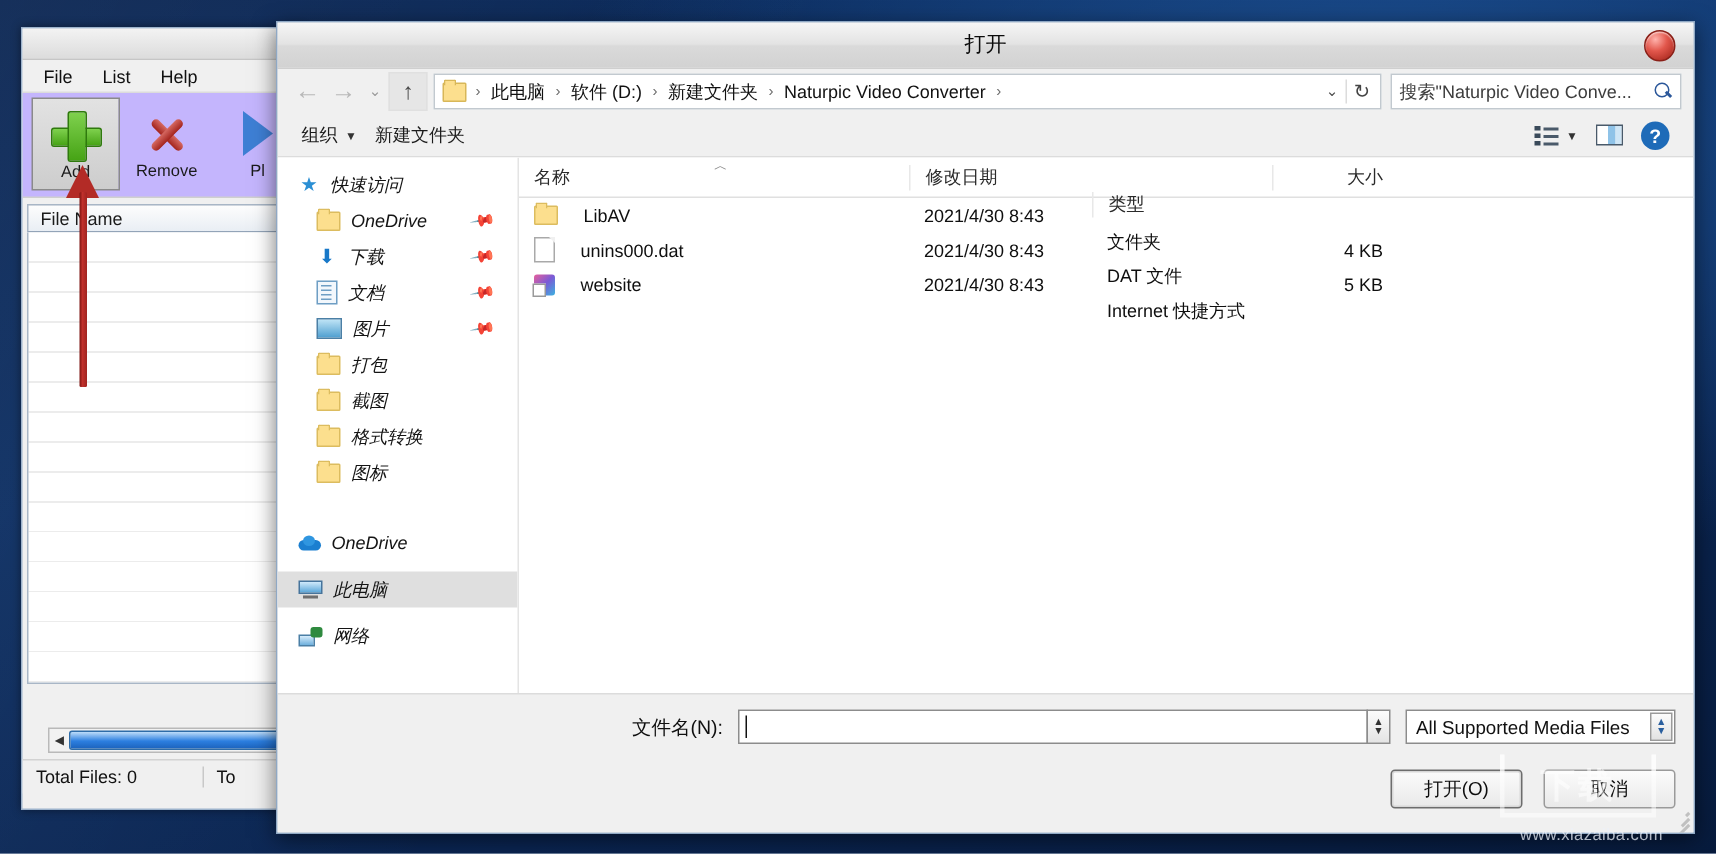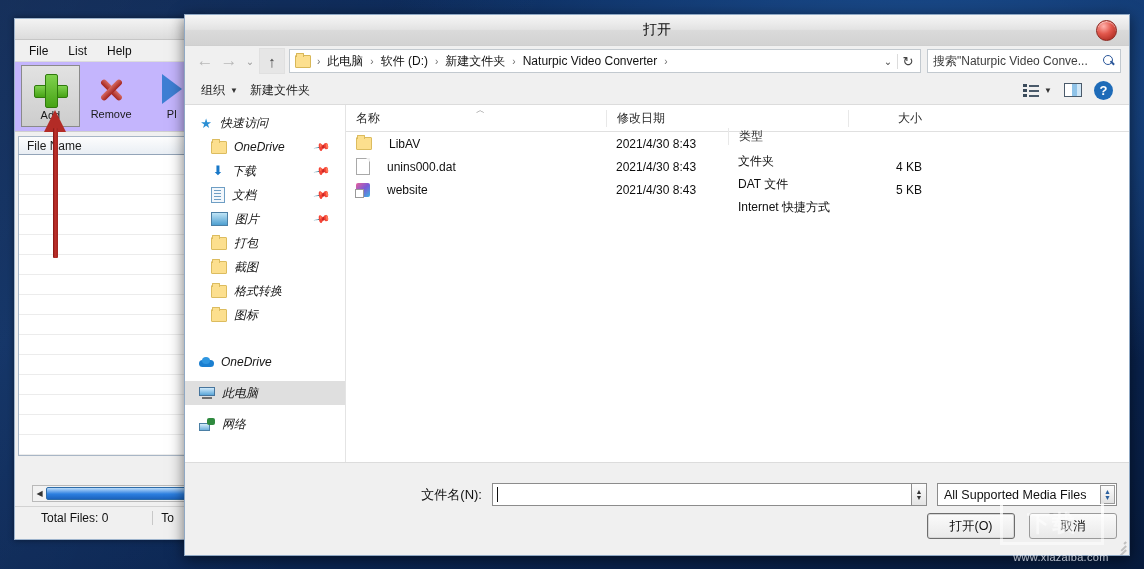--- a/index.html
+++ b/index.html
@@ -92,21 +92,21 @@
     background:linear-gradient(#bcdcfa,#2c7fe0 55%,#1c63bd);border:1px solid #2e6ca8;border-radius:2px;
   }
   .app-hscroll .arw{
     position:relative;z-index:2;width:13px;text-align:center;font-size:8px;color:#333;
   }
   .app-status{
     position:absolute;left:0;bottom:10px;width:186px;height:22px;
     background:#f0f0f0;border-top:1px solid #d2d2d2;
     display:flex;align-items:center;font-size:12px;color:#111;
   }
-  .app-status .cell{padding-left:26px;}
+  .app-status .cell{padding-left:9px;}
   .app-status .cell.b{border-left:1px solid #c8c8c8;padding-left:8px;margin-left:44px;}
 
   
   .red-arrow{position:absolute;left:44px;top:110px;width:22px;height:148px;}
   .red-arrow .shaft{position:absolute;left:9px;top:18px;width:5px;height:130px;
     background:linear-gradient(90deg,#7d1512,#c0302b 40%,#a02420);border-radius:1px;}
   .red-arrow .head{position:absolute;left:0;top:0;width:0;height:0;
     border-left:11px solid transparent;border-right:11px solid transparent;
     border-bottom:22px solid #b32b26;}
 
@@ -255,21 +255,21 @@
     border-top:4px solid #f0f0f0;}
   .ico-shortcut{width:14px;height:14px;flex:0 0 14px;position:relative;
     background:linear-gradient(135deg,#e85f9b,#7a5bd6 50%,#3bb3e0);border-radius:2px;}
   .ico-shortcut::after{content:"";position:absolute;left:-1px;bottom:-1px;width:7px;height:7px;
     background:#fff;border:1px solid #9a9a9a;}
 
   
   .dlg-bottom{
     flex:0 0 92px;background:#f0f0f0;border-top:1px solid #dcdcdc;position:relative;
   }
-  .fname-row{display:flex;align-items:center;padding:20px 12px 0 12px;}
+  .fname-row{display:flex;align-items:center;padding:10px 12px 0 12px;}
   .fname-lbl{width:285px;text-align:right;padding-right:10px;font-size:13px;color:#0f0f0f;}
   .fname-input{
     flex:1;height:23px;background:#fff;border:1px solid #8c8c8c;display:flex;align-items:center;
     padding-left:4px;box-sizing:border-box;
   }
   .caret-bar{width:1px;height:15px;background:#111;}
   .spinner{
     width:16px;height:23px;margin-left:-1px;background:linear-gradient(#fcfcfc,#e4e4e4);
     border:1px solid #8c8c8c;display:flex;flex-direction:column;align-items:center;
     justify-content:center;font-size:7px;color:#333;line-height:6px;box-sizing:border-box;

